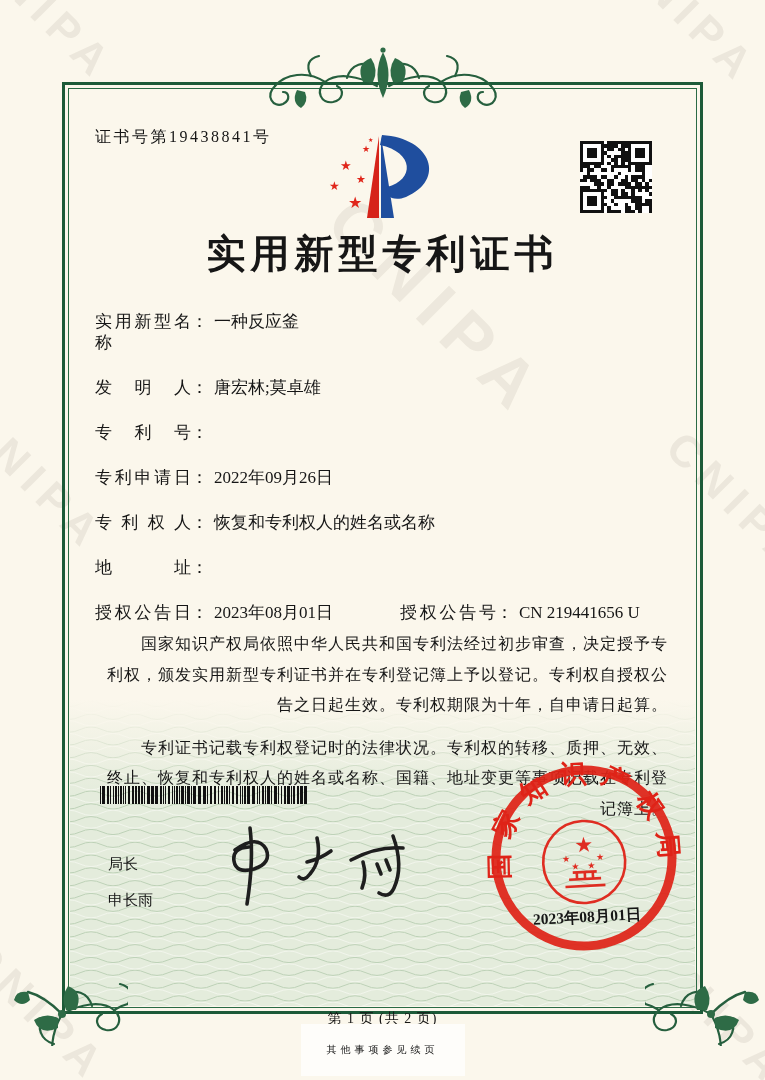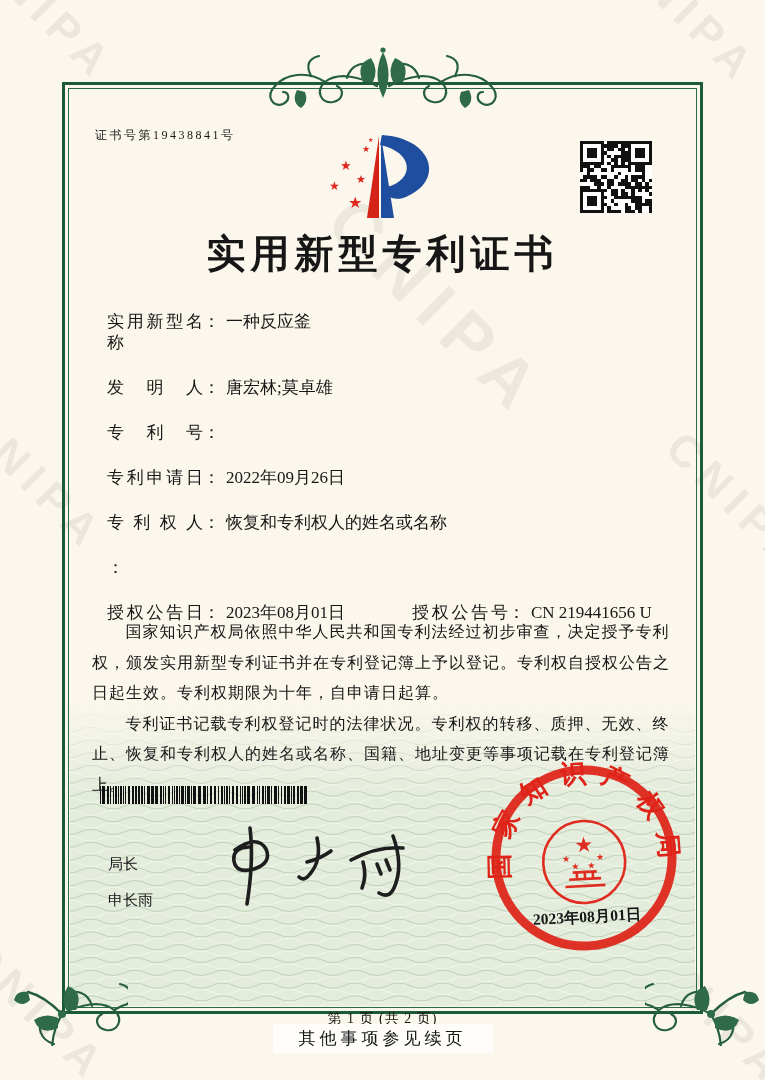--- a/index.html
+++ b/index.html
@@ -21,47 +21,47 @@
   .band-fade{position:absolute;left:0;right:0;top:0;height:95px;
              background:linear-gradient(#fbf7ec,rgba(251,247,236,0));}
 
   .orn{position:absolute;z-index:4;pointer-events:none;}
   .orn-top{left:253px;top:42px;}
   .orn-bl{left:8px;top:926px;}
   .orn-br{left:645px;top:926px;transform:scaleX(-1);}
 
   
   .content{position:absolute;inset:0;z-index:5;}
-  .cert-no{position:absolute;left:95px;top:127px;font-size:12px;letter-spacing:2.5px;}
+  .cert-no{position:absolute;left:95px;top:127px;font-size:16px;letter-spacing:2.5px;}
   .logo{position:absolute;left:296px;top:130px;}
   .qr{position:absolute;left:580px;top:141px;width:72px;height:72px;}
   .title{position:absolute;left:0;right:0;top:227px;text-align:center;
          font-size:39px;font-weight:700;letter-spacing:5px;}
 
   .fields{position:absolute;left:95px;top:311px;width:566px;font-size:17px;}
-  .frow{display:flex;margin-bottom:24px;line-height:21px;margin-left:12px;}
+  .frow{display:flex;margin-bottom:24px;line-height:21px;}
   .flabel{display:inline-block;width:96px;text-align:justify;text-align-last:justify;}
   .fcolon{width:17px;margin-right:6px;text-align:center;}
   .fvalue{flex:1;font-family:Liberation Serif, serif;}
   .addr .fvalue{max-width:432px;line-height:25px;}
   .pairL{display:flex;width:305px;}
   .pairR{display:flex;flex:1;}
 
   .paras{position:absolute;left:92px;top:617px;width:588px;font-size:16px;
          line-height:30.5px;letter-spacing:1px;}
-  .paras p{margin:0;text-indent:2.1em;}
+  .paras p{margin:12px;text-indent:2.1em;text-align:right;}
 
   .barcode{position:absolute;left:100px;top:786px;}
   .signer{position:absolute;left:108px;top:846px;font-size:15px;line-height:36px;
           font-family:"Liberation Sans","DejaVu Sans",sans-serif;}
   .sig{position:absolute;left:205px;top:816px;}
   .seal{position:absolute;left:486px;top:760px;transform:rotate(-3deg);}
   .pageinfo{position:absolute;left:0;right:0;top:986px;text-align:center;font-size:14px;letter-spacing:1px;margin-top:24px;}
   .contnote{position:absolute;left:50%;top:1024px;transform:translateX(-50%);
-            background:#fefdfa;padding:3px 26px;font-size:17px;letter-spacing:4px;white-space:nowrap;}
+            background:#fefdfa;padding:19px 26px;font-size:10px;letter-spacing:4px;white-space:nowrap;}
 </style>
 </head>
 <body>
 
 <div class="page">
 
   <div class="wm" style="left:-45px;top:-15px">CNIPA</div>
   <div class="wm" style="left:598px;top:-12px">CNIPA</div>
   <div class="wm wm-big" style="left:300px;top:268px">CNIPA</div>
   <div class="wm" style="left:-55px;top:455px">CNIPA</div>
@@ -469,20 +469,21 @@
         <span class="flabel">专利申请日</span>
         <span class="fcolon">：</span>
         <span class="fvalue">2022年09月26日</span>
       </div>
       <div class="frow">
         <span class="flabel">专利权人</span>
         <span class="fcolon">：</span>
         <span class="fvalue">恢复和专利权人的姓名或名称</span>
       </div>
       <div class="frow addr">
+        <span class="flabel">地址</span>
         <span class="fcolon">：</span>
       </div>
       <div class="frow">
         <span class="pairL">
           <span class="flabel">授权公告日</span>
           <span class="fcolon">：</span>
           <span class="fvalue">2023年08月01日</span>
         </span>
         <span class="pairR">
           <span class="flabel">授权公告号</span>

